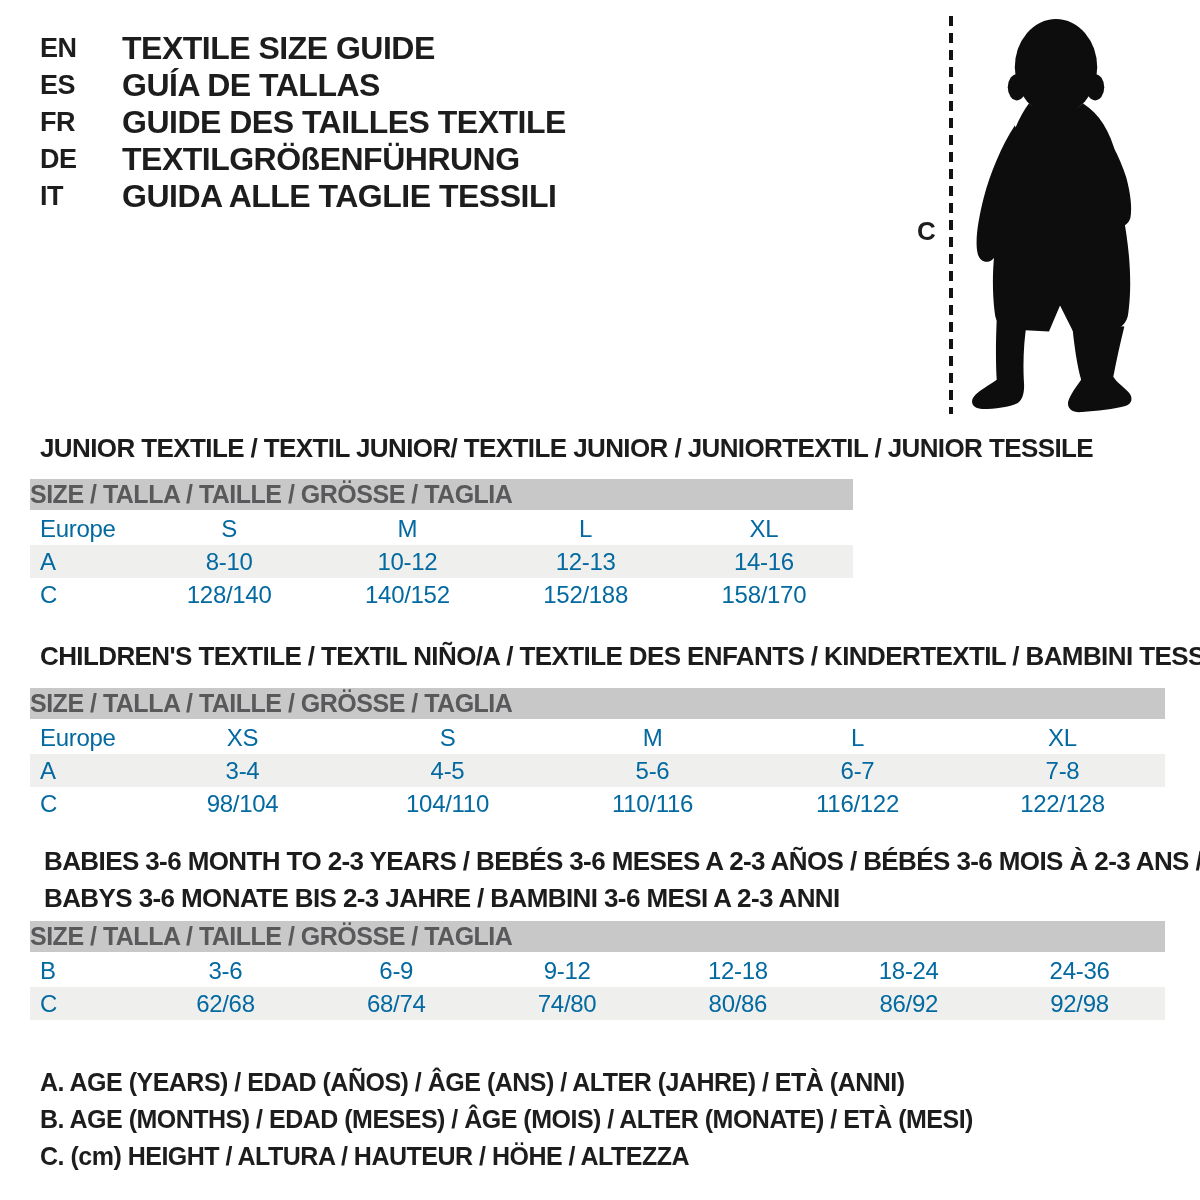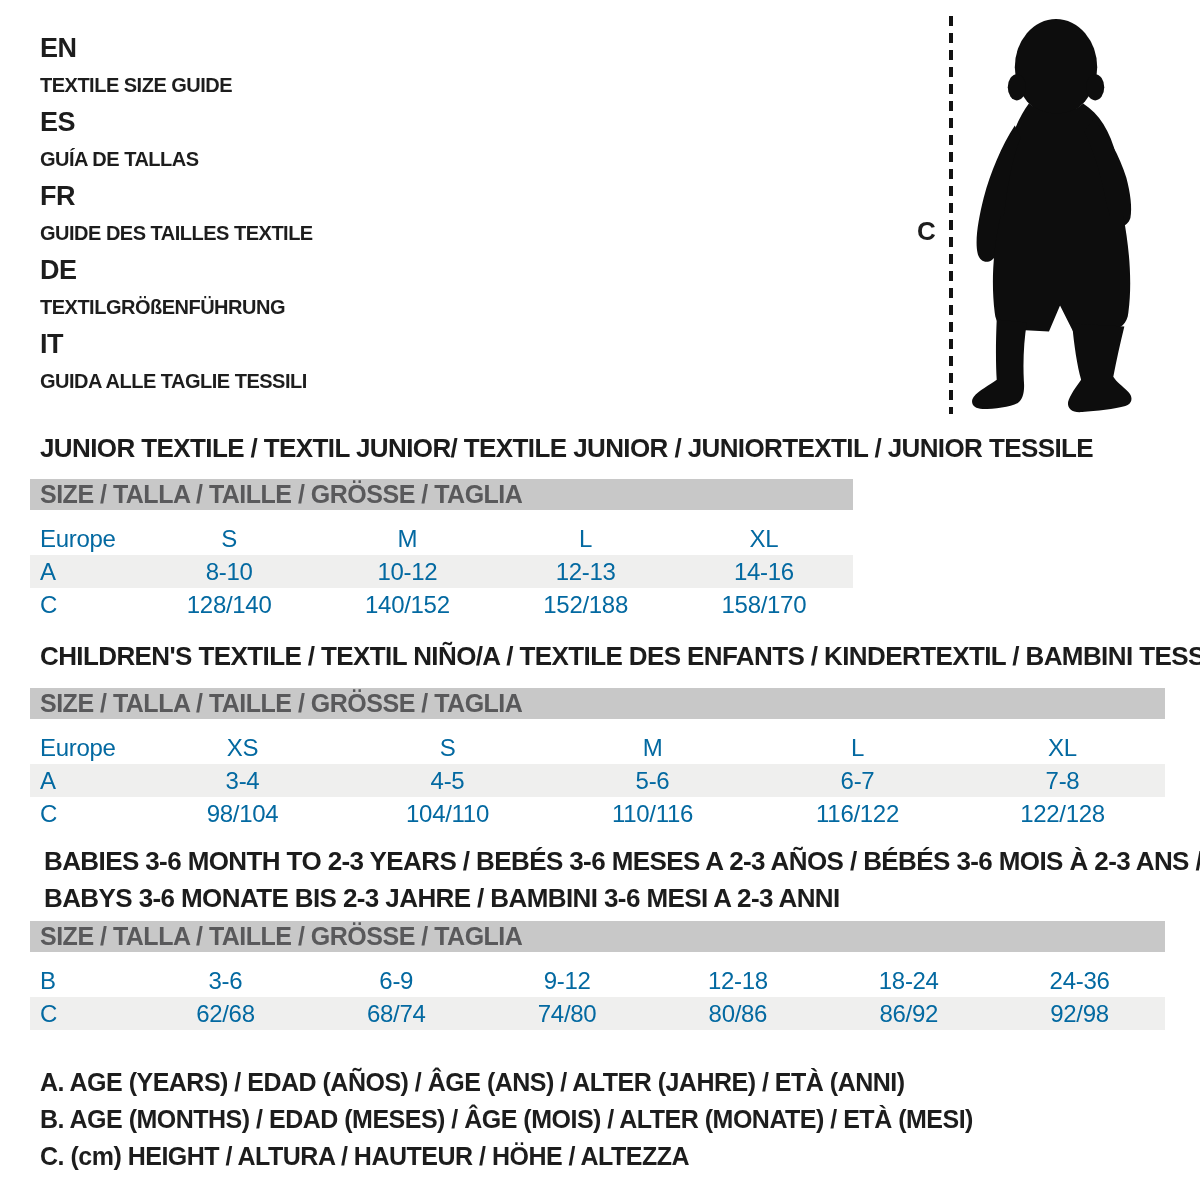--- a/index.html
+++ b/index.html
@@ -5,38 +5,38 @@
   html,body{margin:0;padding:0;}
   body{
     width:1200px;height:1200px;position:relative;background:#ffffff;
     font-family:"Liberation Sans","DejaVu Sans",sans-serif;
     color:#1f1f1f;overflow:hidden;
   }
   .abs{position:absolute;}
 
   
   .lang-list{left:40px;top:30px;}
-  .lang-row{display:flex;line-height:37px;flex-direction:column;}
+  .lang-row{display:flex;line-height:37px;}
   .lang-code{width:82px;font-weight:700;font-size:27px;letter-spacing:-0.5px;color:#1d1d1d;}
-  .lang-label{font-weight:700;font-size:20px;letter-spacing:-0.5px;color:#1d1d1d;white-space:nowrap;}
+  .lang-label{font-weight:700;font-size:32px;letter-spacing:-0.5px;color:#1d1d1d;white-space:nowrap;}
 
   
   .figure{left:905px;top:8px;width:250px;height:412px;}
   .dash-svg{position:absolute;left:42px;top:8px;}
   .height-label{position:absolute;left:12px;top:208px;font-weight:700;font-size:26px;color:#1d1d1d;}
   .toddler-svg{position:absolute;left:63px;top:7px;}
 
   
   .section-title{font-weight:700;font-size:26px;letter-spacing:-0.6px;color:#1c1c1c;white-space:nowrap;line-height:37px;}
 
   
   .size-table{position:absolute;}
   .size-bar{
     background:#c8c8c8;color:#59595b;font-weight:700;font-size:25px;letter-spacing:-0.5px;
-    height:31px;line-height:31px;padding-left:10px;margin-bottom:12px;
+    height:31px;line-height:31px;margin-bottom:2px;
   }
   .trow{display:flex;height:33px;line-height:33px;font-size:24px;letter-spacing:-0.3px;color:#0369a1;}
   .trow.stripe{background:#efefee;}
   .tlab{width:110px;padding-left:10px;box-sizing:border-box;}
   .tcell{flex:1;text-align:center;}
 
   
   .footnotes{left:40px;top:1064px;}
   .footnote{font-weight:700;font-size:25px;letter-spacing:-0.5px;line-height:37px;color:#1d1d1d;white-space:nowrap;}
 </style>

